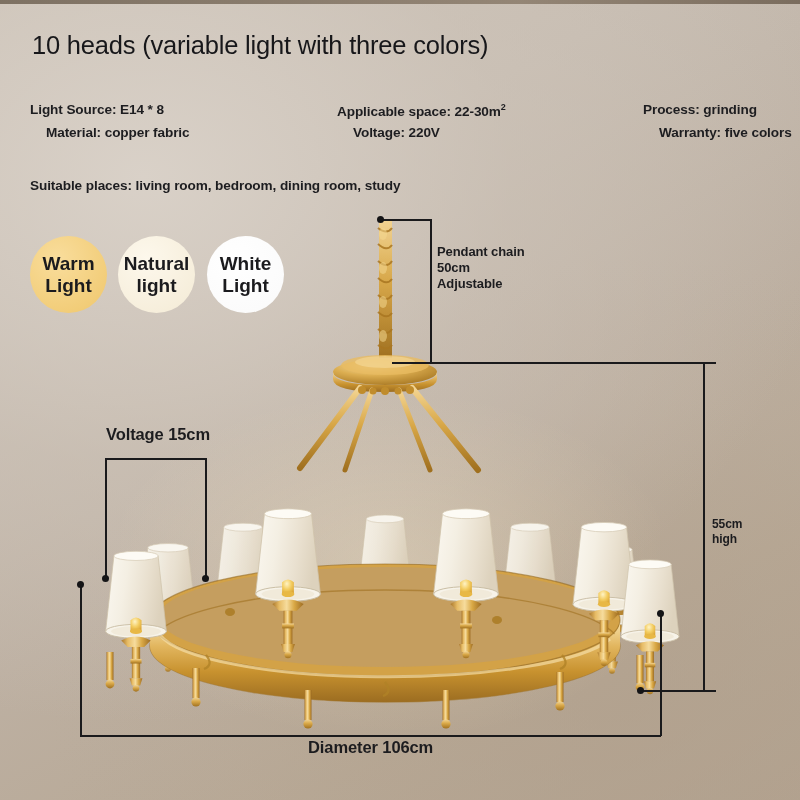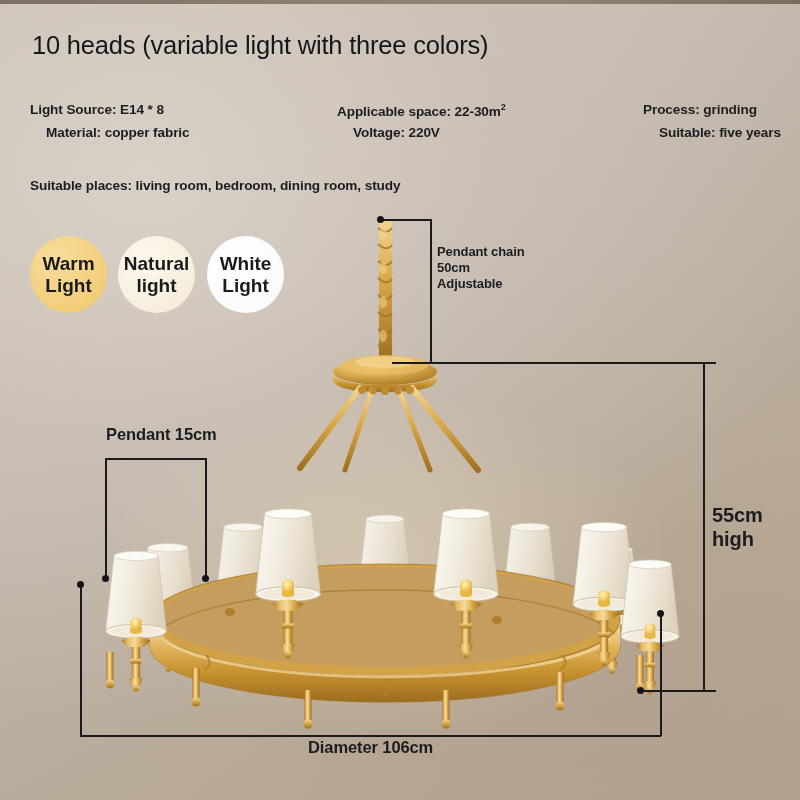--- a/index.html
+++ b/index.html
@@ -57,21 +57,21 @@
   .dline { position:absolute; background:#1a1a1c; }
   .dh { height:1.6px; } .dv { width:1.6px; }
   .dot { position:absolute; width:7px; height:7px; border-radius:50%;
          background:#141416; }
   .dlabel {
     position:absolute; font-size:13px; color:#1c1c1f;
     font-weight:600; white-space:pre-line; line-height:1.22;
     letter-spacing:-0.1px;
   }
   #lbl-pendant { left:437px; top:244px; }
-  #lbl-height  { left:712px; top:503px; font-size:20px; }
+  #lbl-height  { left:712px; top:517px; font-size:12px; }
   #lbl-d15     { left:106px; top:424px; font-size:16.5px; }
   #lbl-d106    { left:308px; top:737px; font-size:16.5px;text-align:center; }
 
   
   #fixture { position:absolute; left:0; top:0; width:800px; height:800px; }
 
   
   #glow {
     position:absolute; left:120px; top:400px; width:540px; height:330px;
     background:radial-gradient(ellipse at 50% 50%, rgba(255,240,205,0.30) 0%, rgba(255,235,195,0.12) 45%, rgba(255,230,190,0) 75%);
@@ -85,21 +85,21 @@
 <div id="topband"></div>
 
 <div id="title">10 heads (variable light with three colors)</div>
 
 <div class="spec c1 r1">Light Source: E14 * 8</div>
 <div class="spec c2 r1"><span>Applicable space: 22-30m</span><sup>2</sup></div>
 <div class="spec c3 r1">Process: grinding</div>
 
 <div class="spec c1 r2">Material: copper fabric</div>
 <div class="spec c2 r2">Voltage: 220V</div>
-<div class="spec c3 r2">Suitable: five years</div>
+<div class="spec c3 r2">Warranty: five colors</div>
 
 <div class="spec c1 r3">Suitable places: living room, bedroom, dining room, study</div>
 
 <div class="circle" id="circle-warm">Warm
 Light</div>
 <div class="circle" id="circle-natural">Natural
 light</div>
 <div class="circle" id="circle-white">White
 Light</div>
 
@@ -310,20 +310,20 @@
 <div class="dline dh" style="left:640px; top:690px; width:64px;"></div>
 <div class="dot" style="left:637px; top:687px;"></div>
 <div class="dlabel" id="lbl-height">55cm
 high</div>
 
 <div class="dline dh" style="left:105px; top:458px; width:101px;"></div>
 <div class="dline dv" style="left:105px; top:458px; height:122px;"></div>
 <div class="dline dv" style="left:205px; top:458px; height:122px;"></div>
 <div class="dot" style="left:102px; top:575px;"></div>
 <div class="dot" style="left:202px; top:575px;"></div>
-<div class="dlabel" id="lbl-d15">Pendant 15cm</div>
+<div class="dlabel" id="lbl-d15">Voltage 15cm</div>
 
 <div class="dline dv" style="left:80px;  top:584px; height:152px;"></div>
 <div class="dline dv" style="left:660px; top:613px; height:123px;"></div>
 <div class="dline dh" style="left:80px;  top:735px; width:581px;"></div>
 <div class="dot" style="left:77px;  top:581px;"></div>
 <div class="dot" style="left:657px; top:610px;"></div>
 <div class="dlabel" id="lbl-d106">Diameter 106cm</div>
 
 </body></html>

